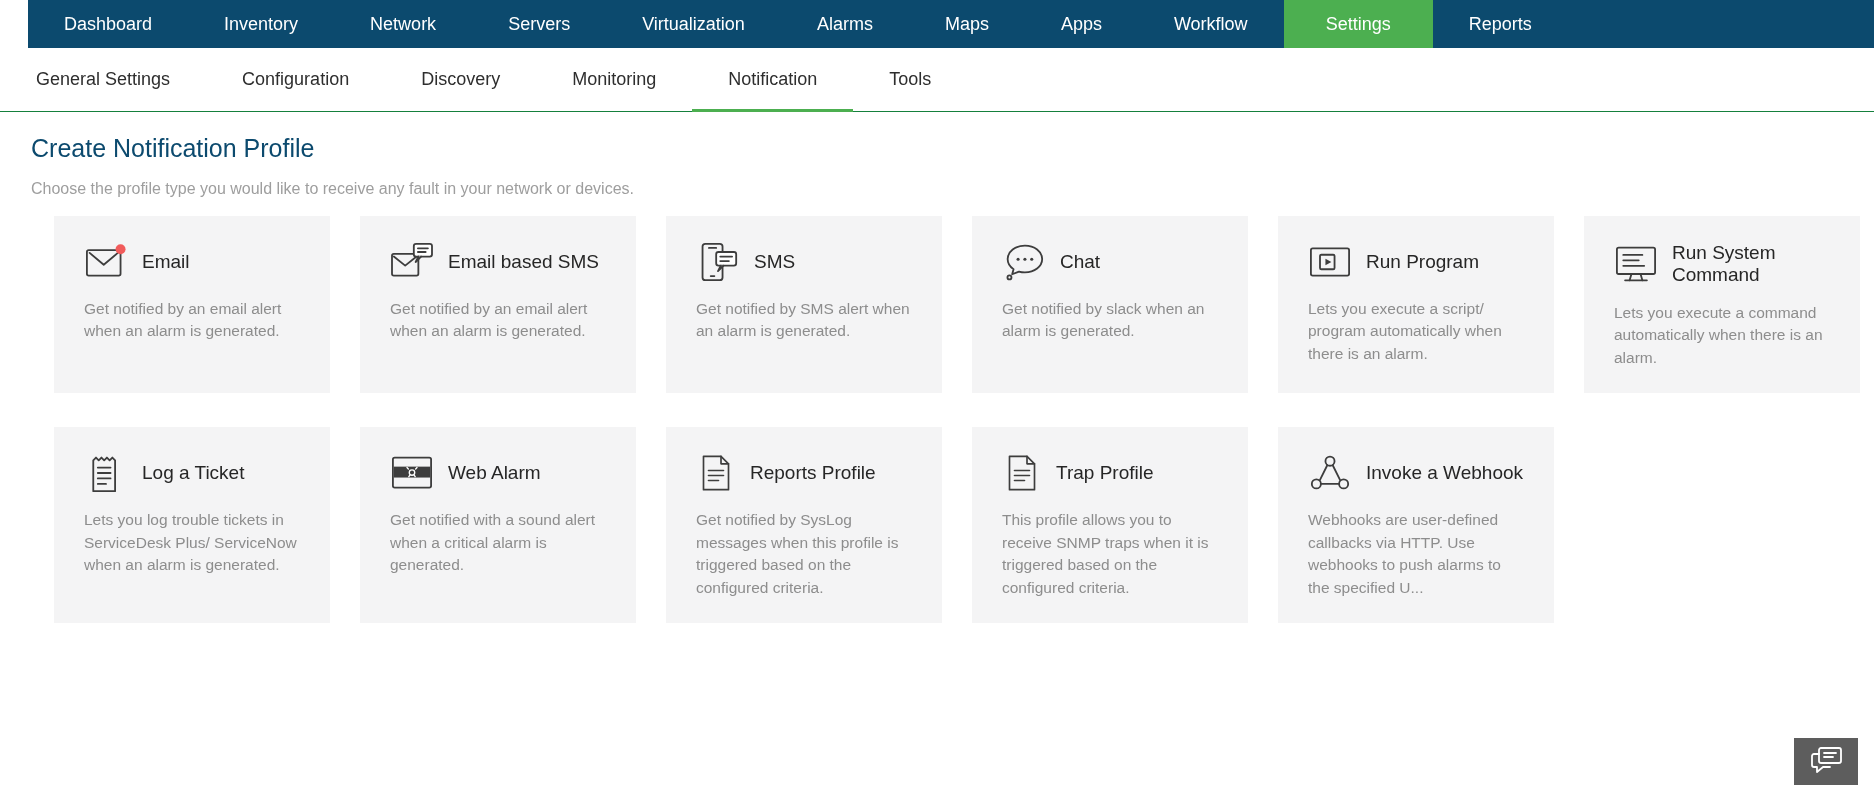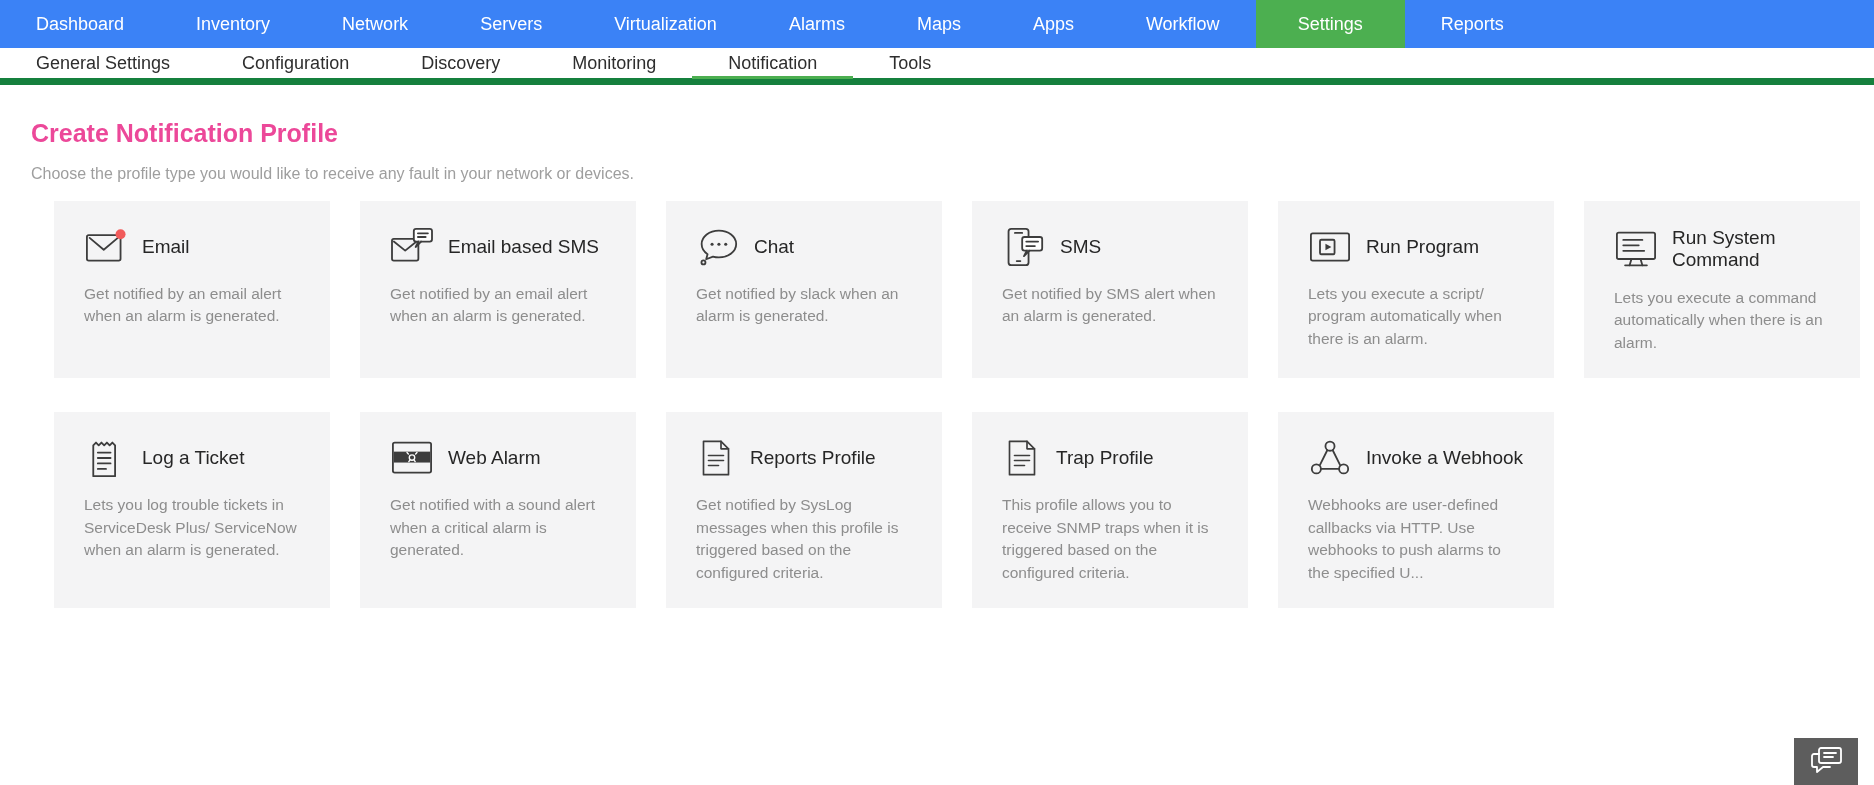--- a/index.html
+++ b/index.html
@@ -6,51 +6,51 @@
   html, body {
     width: 1874px; height: 785px; overflow: hidden;
     background: #ffffff;
     font-family: "Liberation Sans", sans-serif;
     position: relative;
   }
 
   
   .topnav {
     display: flex; align-items: stretch;
-    height: 48px; background: #3b82f6;
+    height: 48px; background: #0c4a6e; margin-left: 28px;
   }
   .topnav-item {
     display: flex; align-items: center;
     padding: 0 36px;
     color: #ffffff; font-size: 18px;
     cursor: pointer; white-space: nowrap;
   }
   .topnav-item.active { background: #4caf50; padding: 0 42px; }
 
   
   .subnav {
     display: flex; align-items: stretch;
-    height: 37px; background: #ffffff;
-    border-bottom: 7px solid #15803d;
+    height: 64px; background: #ffffff;
+    border-bottom: 1px solid #15803d;
   }
   .subnav-item {
     display: flex; align-items: center;
     padding: 0 36px; position: relative;
     color: #2e2e2e; font-size: 18px;
     cursor: pointer; white-space: nowrap;
   }
   .subnav-item.active::after {
     content: ""; position: absolute;
     left: 0; right: 0; bottom: -1px; height: 3px;
     background: #4caf50;
   }
 
   
   .page-header { padding: 22px 0 0 31px; }
-  .page-title { font-size: 25px; font-weight: bold; color: #ec4899; margin-top: 12px; }
+  .page-title { font-size: 25px; font-weight: normal; color: #0c4a6e; }
   .page-subtitle { margin-top: 17px; font-size: 16px; color: #9e9e9e; }
 
   
   .cards {
     margin: 18px 14px 0 54px;
     display: grid;
     grid-template-columns: repeat(6, 1fr);
     gap: 34px 30px;
   }
   .card {
@@ -139,48 +139,48 @@
       </span>
       <span class="card-title">Email based SMS</span>
     </div>
     <p class="card-desc">Get notified by an email alert when an alarm is generated.</p>
   </div>
 
   <div class="card">
     <div class="card-head">
       <span class="card-icon">
         <svg viewBox="0 0 48 44" width="44" height="40" fill="none" stroke="#3d3d3d" stroke-width="2" stroke-linecap="round" stroke-linejoin="round">
-          <path d="M25,4 c10.5,0 19,6.6 19,14.8 S35.5,33.5 25,33.5 c-2.3,0 -4.5,-0.3 -6.5,-0.9 L11,35.5 l1.5,-5.5 C8.5,27.3 6,23.3 6,18.8 C6,10.6 14.5,4 25,4 z"></path>
-          <circle cx="17.5" cy="19" r="1.7" fill="#3d3d3d" stroke="none"></circle>
-          <circle cx="25" cy="19" r="1.7" fill="#3d3d3d" stroke="none"></circle>
-          <circle cx="32.5" cy="19" r="1.7" fill="#3d3d3d" stroke="none"></circle>
-          <circle cx="8" cy="39" r="2.2"></circle>
-        </svg>
-      </span>
-      <span class="card-title">Chat</span>
-    </div>
-    <p class="card-desc">Get notified by slack when an alarm is generated.</p>
-  </div>
-
-  <div class="card">
-    <div class="card-head">
-      <span class="card-icon">
-        <svg viewBox="0 0 48 44" width="44" height="40" fill="none" stroke="#3d3d3d" stroke-width="2" stroke-linecap="round" stroke-linejoin="round">
           <rect x="7" y="2" width="22" height="40" rx="3"></rect>
           <line x1="14" y1="6.5" x2="22" y2="6.5"></line>
           <line x1="16" y1="37.5" x2="20" y2="37.5"></line>
           <rect x="22" y="11" width="22" height="15" rx="2.5" fill="#ffffff"></rect>
           <path d="M27,26 l-3,6 6,-6" fill="#ffffff"></path>
           <line x1="26.5" y1="16" x2="39.5" y2="16"></line>
           <line x1="26.5" y1="21" x2="36" y2="21"></line>
         </svg>
       </span>
       <span class="card-title">SMS</span>
     </div>
     <p class="card-desc">Get notified by SMS alert when an alarm is generated.</p>
+  </div>
+
+  <div class="card">
+    <div class="card-head">
+      <span class="card-icon">
+        <svg viewBox="0 0 48 44" width="44" height="40" fill="none" stroke="#3d3d3d" stroke-width="2" stroke-linecap="round" stroke-linejoin="round">
+          <path d="M25,4 c10.5,0 19,6.6 19,14.8 S35.5,33.5 25,33.5 c-2.3,0 -4.5,-0.3 -6.5,-0.9 L11,35.5 l1.5,-5.5 C8.5,27.3 6,23.3 6,18.8 C6,10.6 14.5,4 25,4 z"></path>
+          <circle cx="17.5" cy="19" r="1.7" fill="#3d3d3d" stroke="none"></circle>
+          <circle cx="25" cy="19" r="1.7" fill="#3d3d3d" stroke="none"></circle>
+          <circle cx="32.5" cy="19" r="1.7" fill="#3d3d3d" stroke="none"></circle>
+          <circle cx="8" cy="39" r="2.2"></circle>
+        </svg>
+      </span>
+      <span class="card-title">Chat</span>
+    </div>
+    <p class="card-desc">Get notified by slack when an alarm is generated.</p>
   </div>
 
   <div class="card">
     <div class="card-head">
       <span class="card-icon">
         <svg viewBox="0 0 48 44" width="44" height="40" fill="none" stroke="#3d3d3d" stroke-width="2" stroke-linecap="round" stroke-linejoin="round">
           <rect x="3" y="7" width="42" height="30" rx="2"></rect>
           <rect x="13" y="14" width="16" height="16" rx="1.5"></rect>
           <path d="M19,18.5 v7 l6.5,-3.5 z" fill="#3d3d3d" stroke="none"></path>
         </svg>

